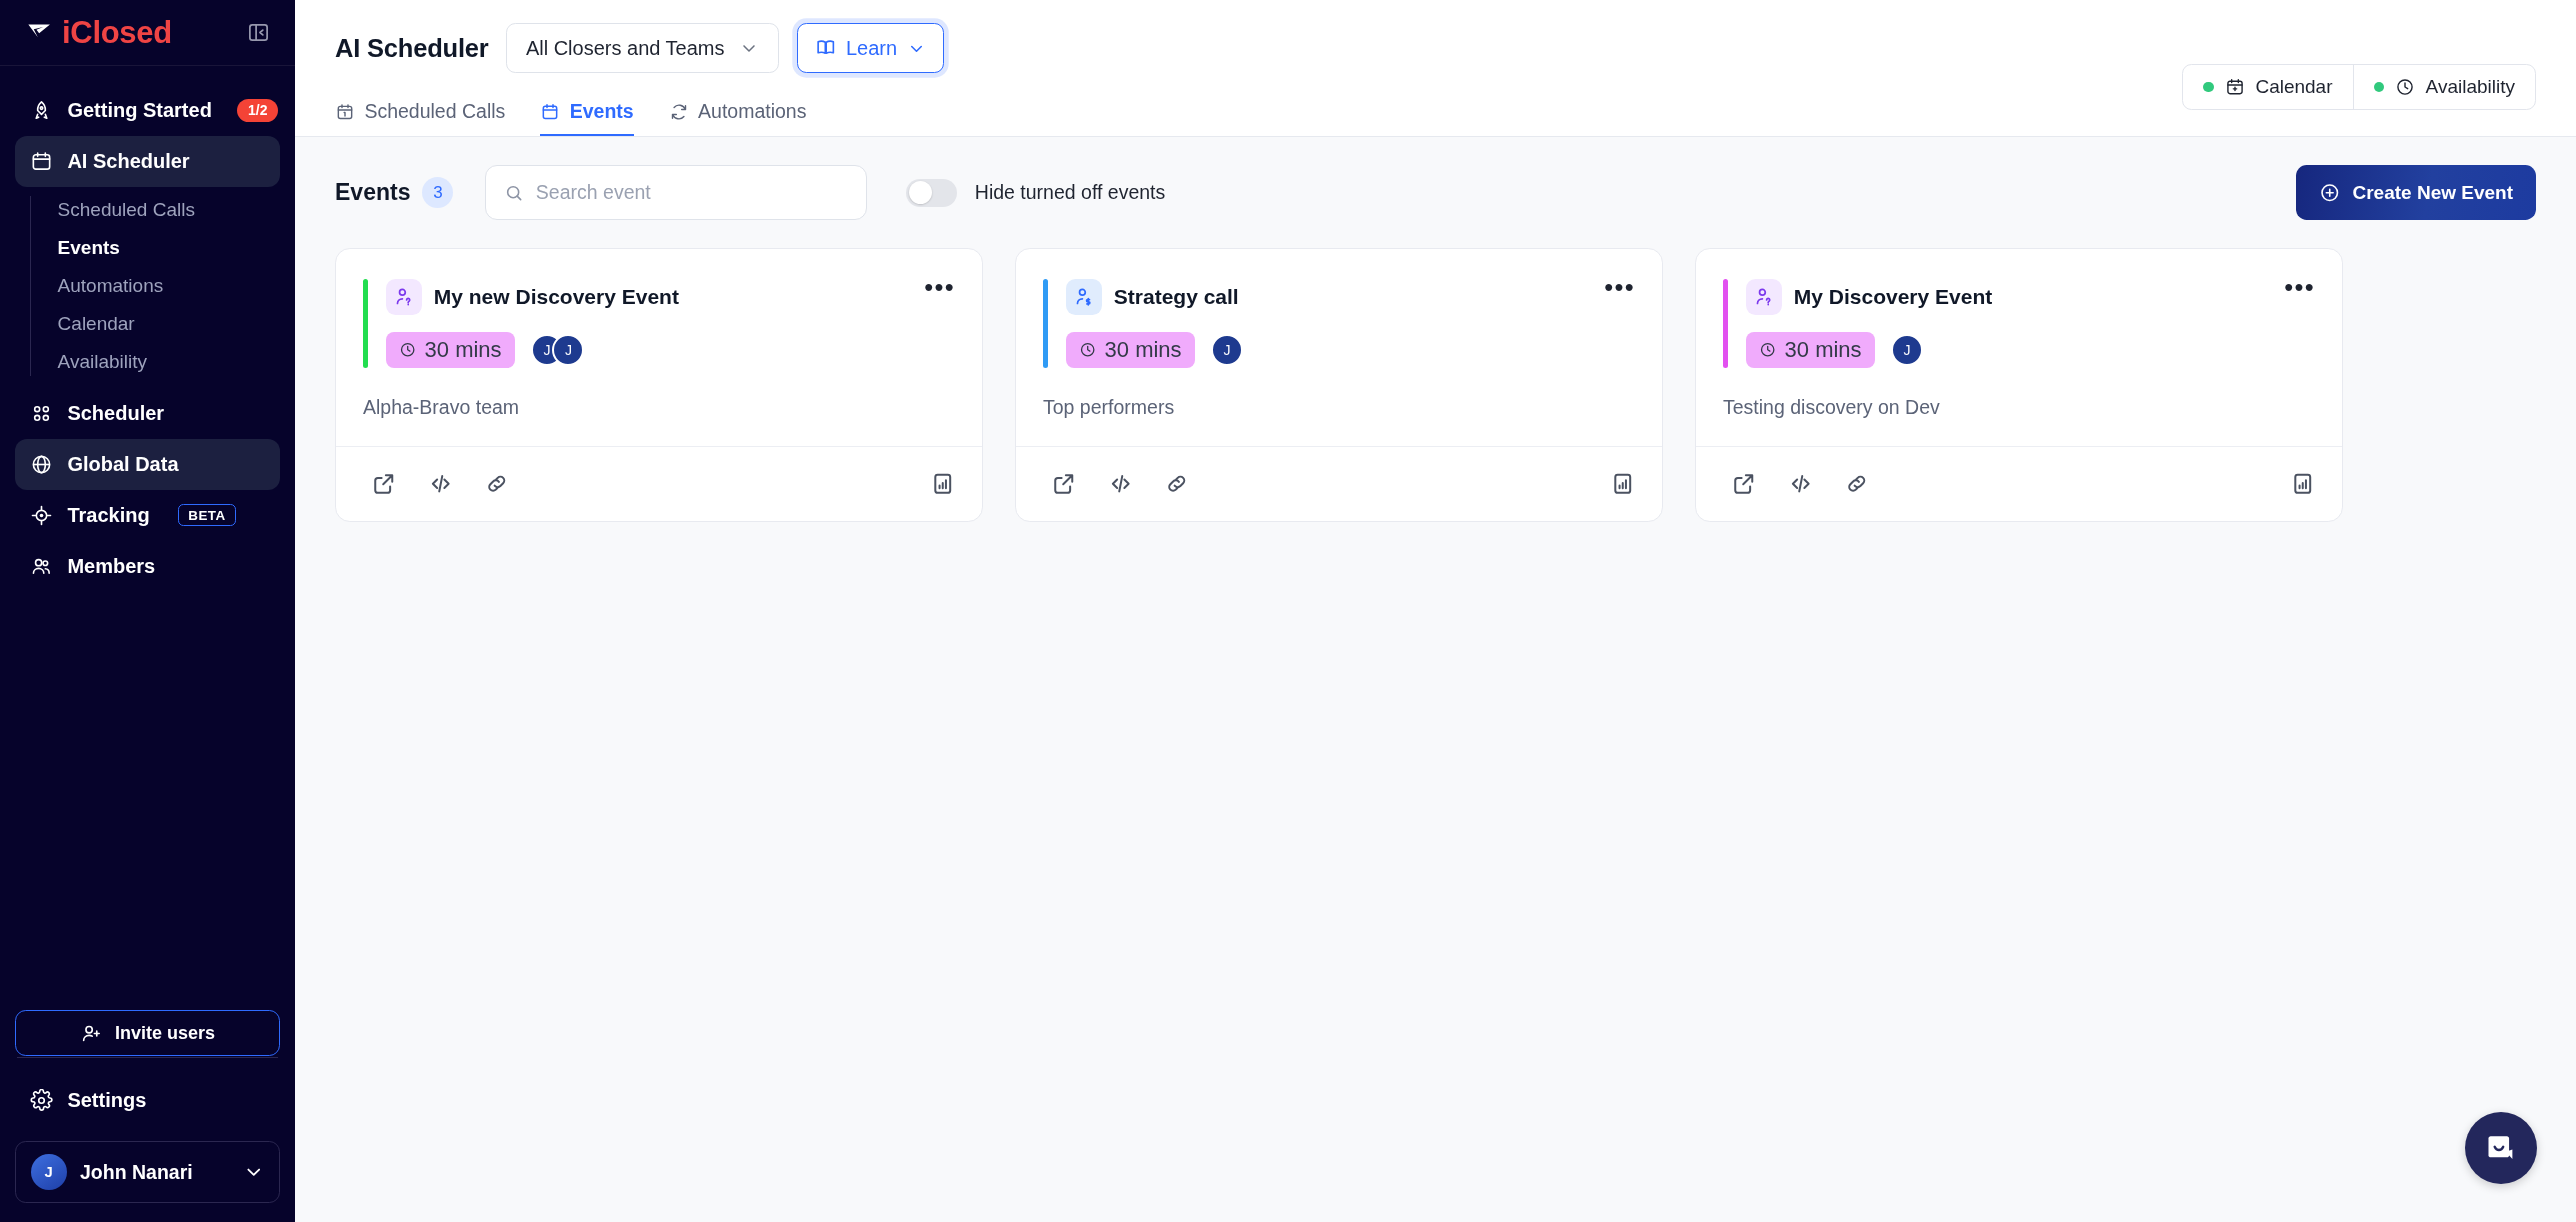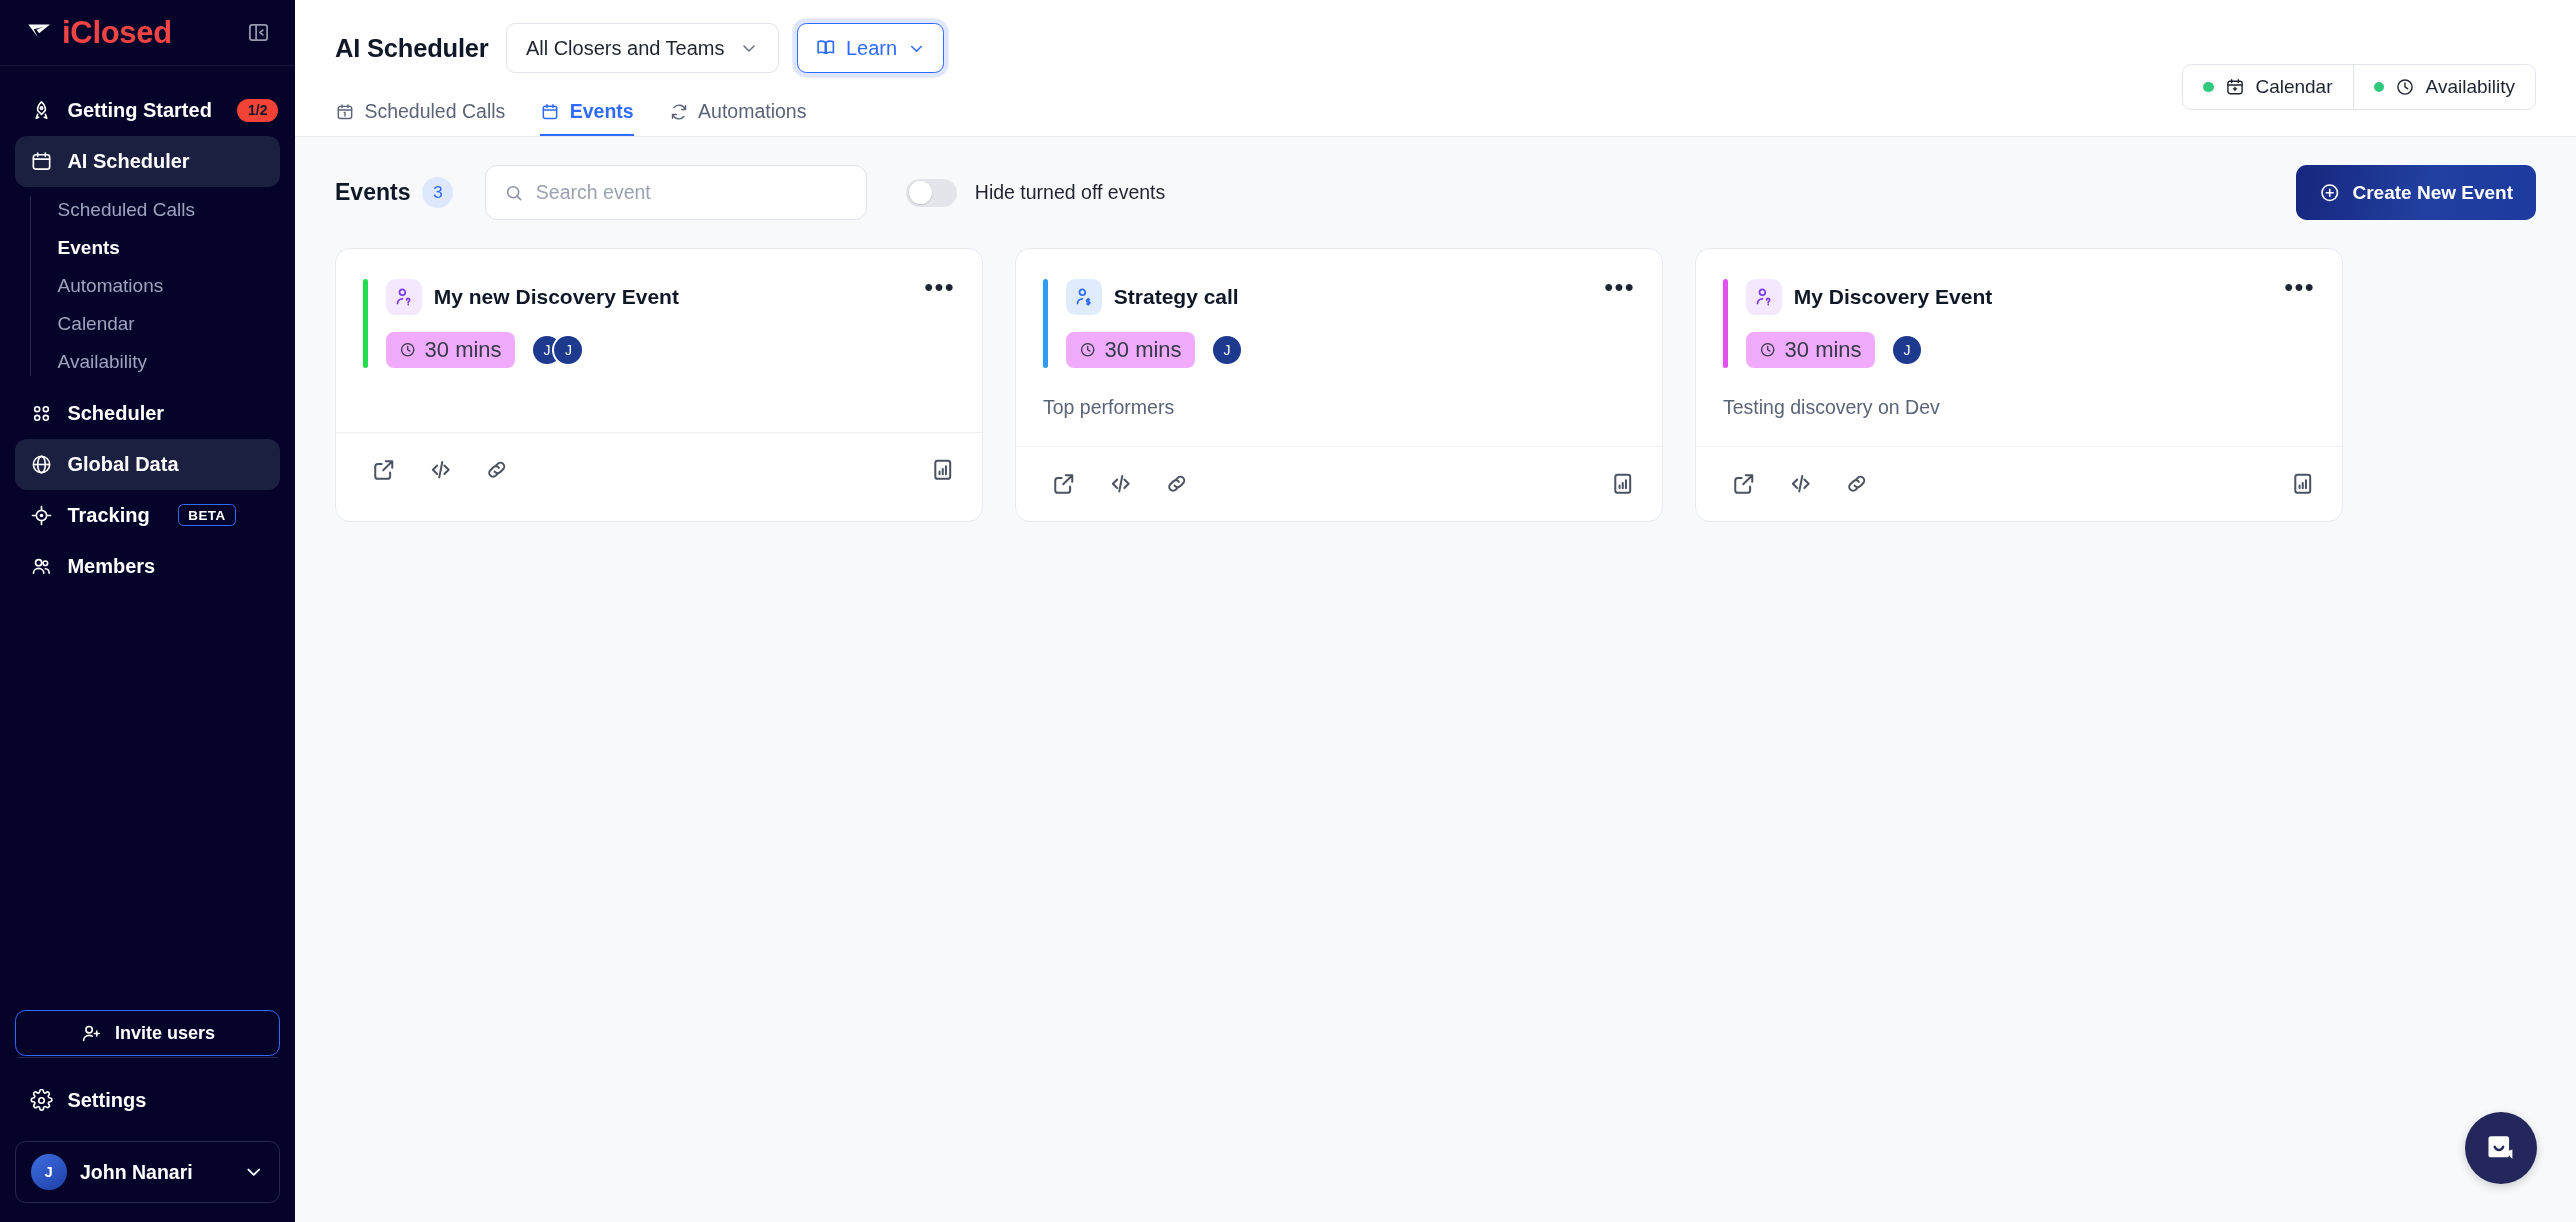--- a/index.html
+++ b/index.html
@@ -38,21 +38,21 @@
     display: flex; align-items: center; gap: 14.8px;
     height: 51px; padding: 0 14.8px;
     border-radius: 12px;
     color: #ffffff; font-size: 20px; font-weight: 600;
     cursor: pointer; position: relative;
   }
   .nav-item.active { background: #1c2040; }
   .nav-ico { width: 23px; height: 23px; flex: 0 0 23px; display: block; }
   .nav-label { white-space: nowrap; }
   .badge-pill {
-    background: #f44336; color: #0f172a; font-size: 14px; font-weight: 700;
+    background: #f44336; color: #ffffff; font-size: 14px; font-weight: 700;
     border-radius: 670px; padding: 2.7px 10.7px; margin-left: 10.7px; line-height: 1.2;
   }
   .beta-pill {
     border: 1.1px solid #2f6bff; color: #ffffff; font-size: 13.4px; font-weight: 600;
     border-radius: 5.4px; padding: 2.7px 9.4px; margin-left: 13.4px; letter-spacing: 0.5px;
   }
 
   .subnav { position: relative; padding-left: 28px; margin: 4px 0 6.7px 14.8px; }
   .subnav:before {
     content: ""; position: absolute; left: 0; top: 5.4px; bottom: 5.4px;
@@ -482,20 +482,21 @@
                     <span>30 mins</span>
                   </span>
                   <span class="avatars">
                     <span class="avatar-sm">J</span>
                     <span class="avatar-sm">J</span>
                   </span>
                 </div>
               </div>
               <span class="more-dots">•••</span>
             </div>
+            <div class="card-desc">Alpha-Bravo team</div>
           </div>
           <div class="card-foot">
             <div class="foot-left">
               <svg class="foot-ico" viewBox="0 0 24 24" fill="none" stroke="#4b5261" stroke-width="1.9">
                 <path d="M14 4h6v6M20 4l-8.5 8.5" stroke-linecap="round" stroke-linejoin="round"></path>
                 <path d="M18 14.5V18a2.5 2.5 0 01-2.5 2.5h-9A2.5 2.5 0 014 18v-9A2.5 2.5 0 016.5 6.5H10" stroke-linecap="round"></path>
               </svg>
               <svg class="foot-ico" viewBox="0 0 24 24" fill="none" stroke="#4b5261" stroke-width="1.9">
                 <path d="M8.6 8L4.6 12l4 4M15.4 8l4 4-4 4M13.4 4.8l-2.8 14.4" stroke-linecap="round" stroke-linejoin="round"></path>
               </svg>

